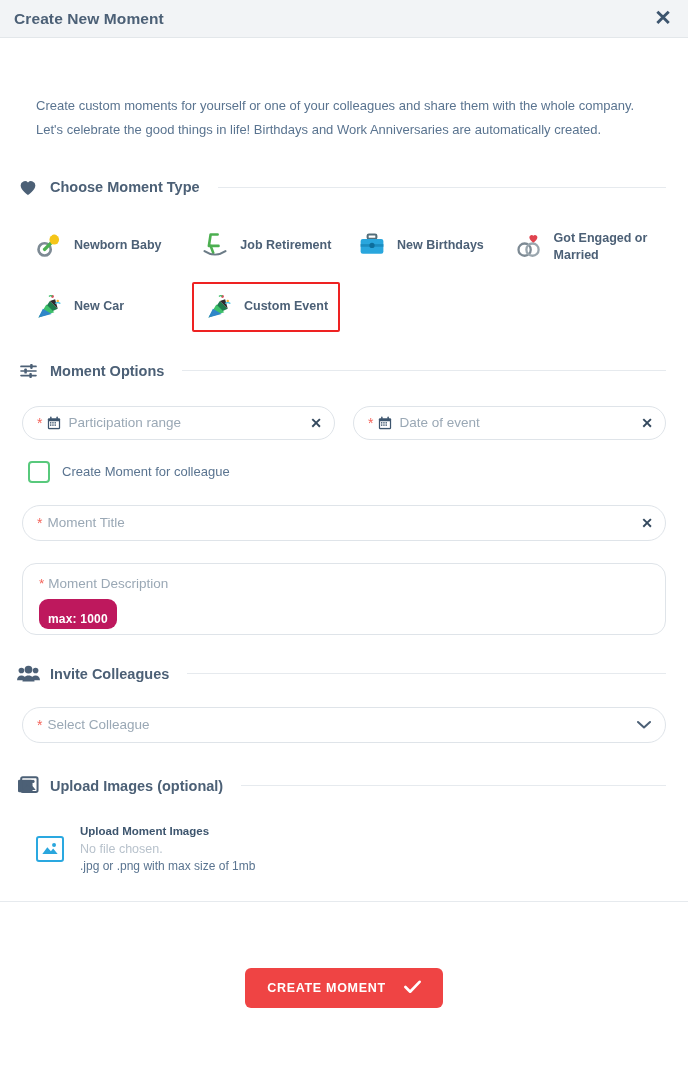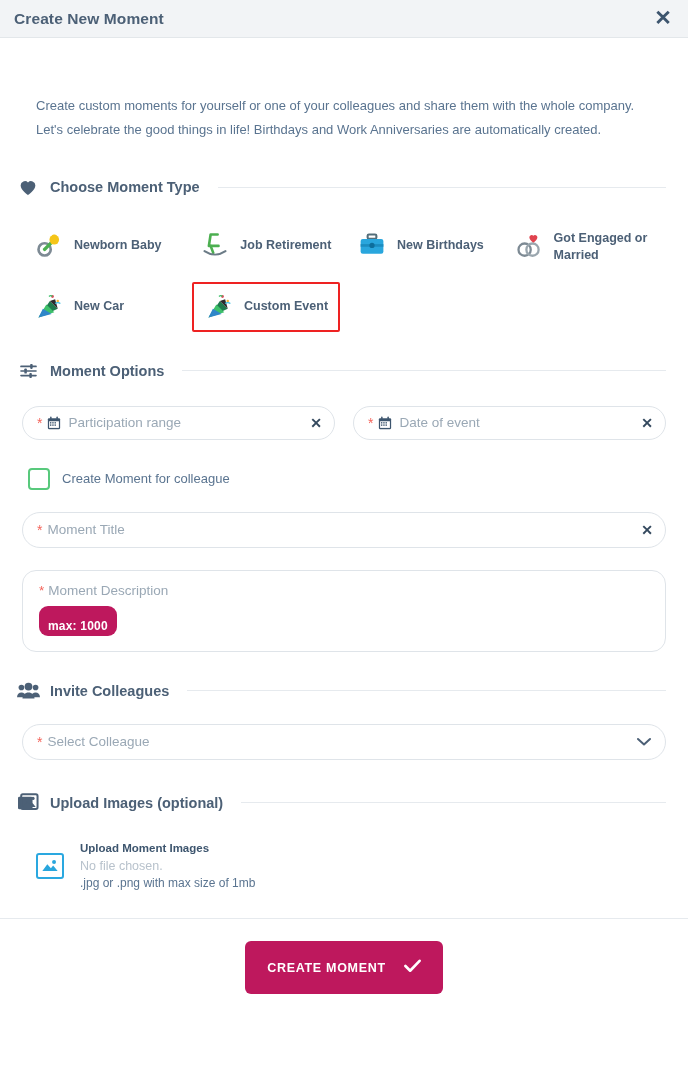--- a/index.html
+++ b/index.html
@@ -129,39 +129,39 @@
   .input-box .ph { font-size: 13.5px; color: #9aa8b5; }
   .input-box .clear {
     position: absolute; right: 12px; top: 50%; transform: translateY(-50%);
     font-size: 14px; font-weight: bold; color: #34495e; cursor: pointer; line-height: 1;
   }
   .input-box .chev {
     position: absolute; right: 14px; top: 50%; transform: translateY(-50%);
     color: #4c6076; display:flex;
   }
 
-  .checkbox-row { display: flex; align-items: center; gap: 12px; margin-top: 28px; margin-left: 6px; }
+  .checkbox-row { display: flex; align-items: center; gap: 12px; margin-top: 21px; margin-left: 6px; }
   .cbox {
     width: 22px; height: 22px;
     border: 2px solid #58c97c;
     border-radius: 4px;
     background: #fff;
     cursor: pointer;
     flex: 0 0 auto;
   }
   .cbox-label { font-size: 13px; color: #5a7490; font-weight: 500; }
 
   .wide-input { margin-top: 22px; }
   .wide-input .input-box { height: 36px; border-radius: 19px; }
 
   .textarea-box {
     margin-top: 22px;
     border: 1px solid #dfe4e9;
     border-radius: 14px;
-    height: 82px;
+    height: 72px;
     padding: 12px 16px;
     position: relative;
     background: #fff;
   }
   .textarea-box .ta-ph { font-size: 13.5px; color: #9aa8b5; }
   .textarea-box .ta-ph .req { color: #f4635a; margin-right: 4px; }
   .maxbadge {
     display: inline-block;
     margin-top: 8px;
     background: #be185d;
@@ -199,34 +199,35 @@
     height: 1px;
     background: #e6eaee;
     width: 100%;
   }
   .footer {
     display: flex;
     justify-content: center;
     padding-top: 22px;
   }
   .create-btn {
-    background: #be185d;
+    background: #ef4444;
     color: #fff;
     border: none;
     border-radius: 6px;
-    height: 53px;
+    height: 40px;
     padding: 0 22px;
     font-size: 12.5px;
     font-weight: bold;
     letter-spacing: .7px;
     display: flex;
     align-items: center;
     gap: 18px;
     cursor: pointer;
     font-family: "Liberation Sans", sans-serif;
+    margin-top: 44px;
   }
 </style>
 </head>
 <body>
 
 <div class="modal-header">
   <div class="modal-title">Create New Moment</div>
   <div class="close-btn">✕</div>
 </div>
 

